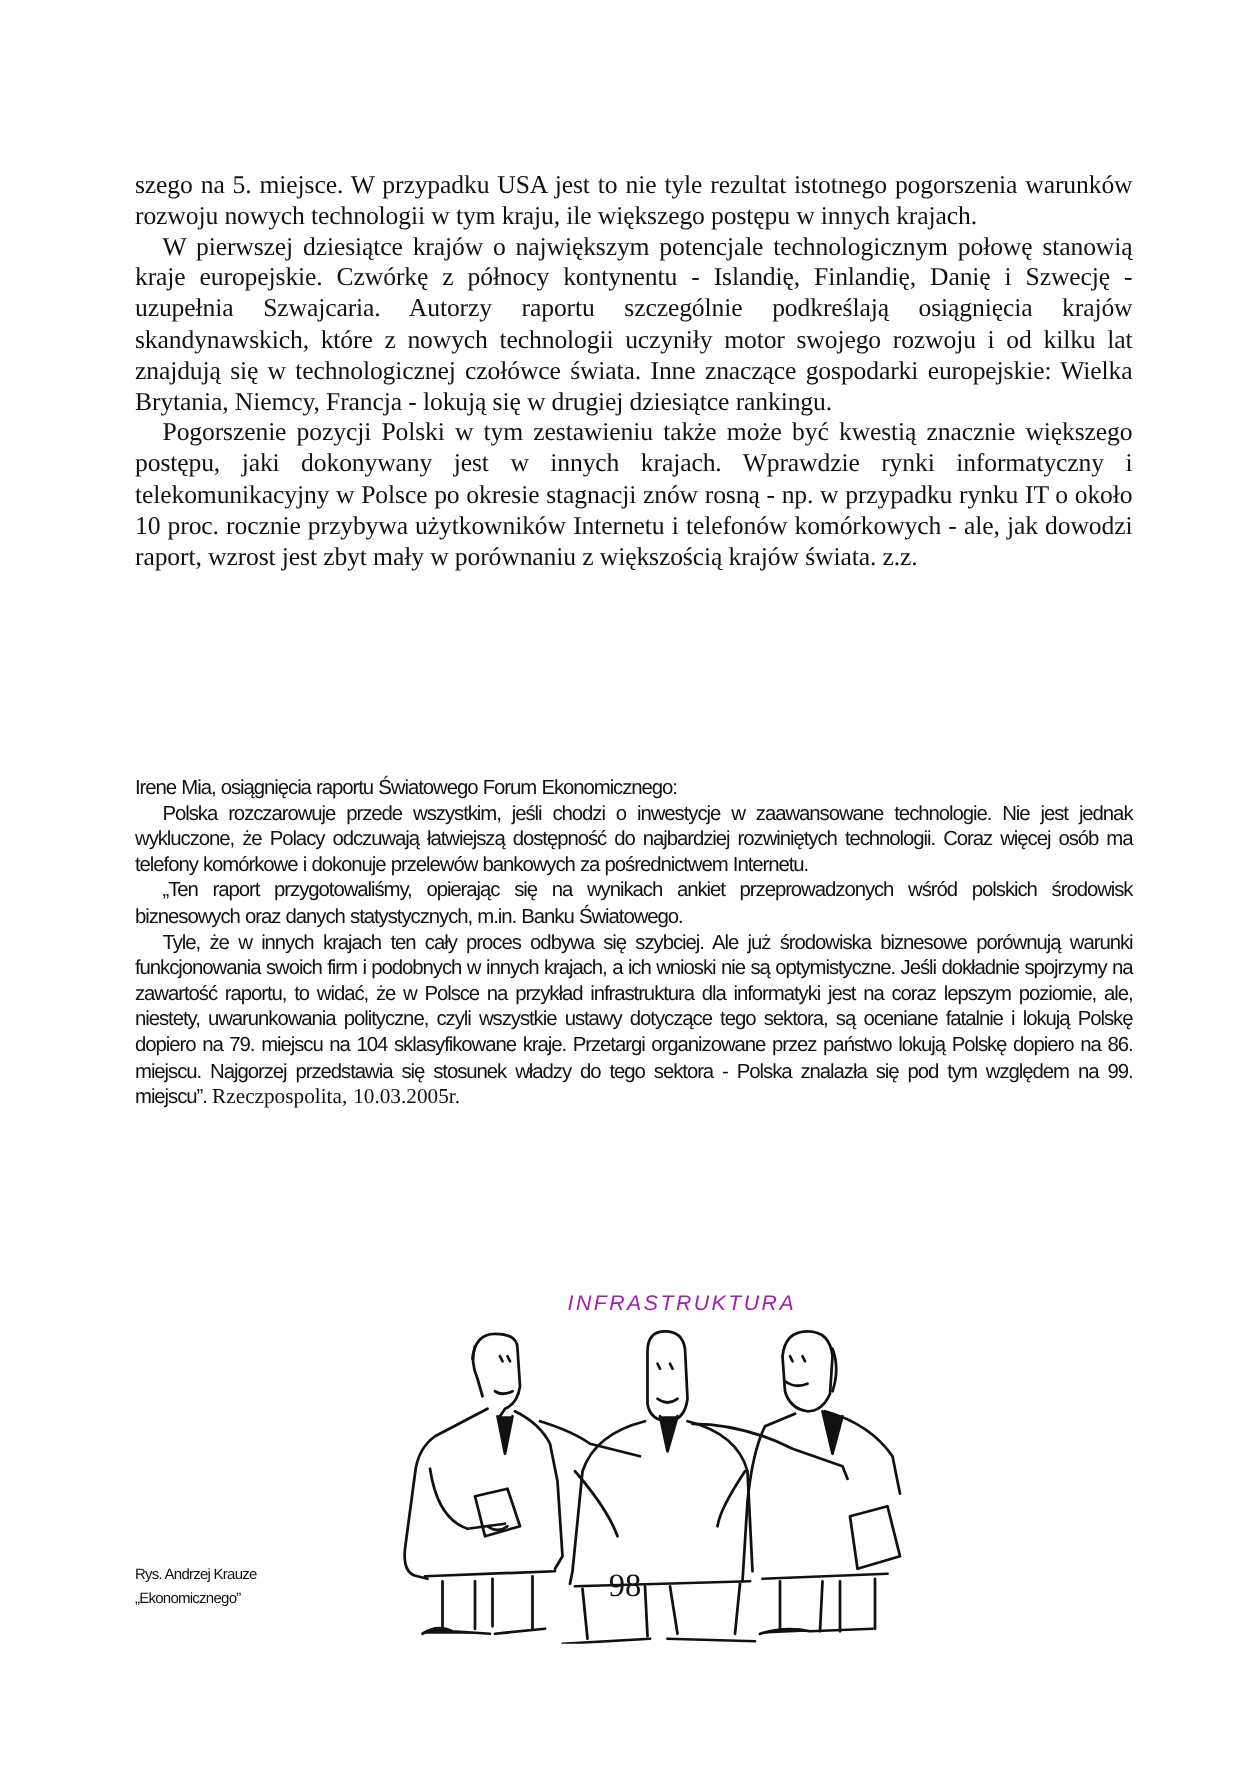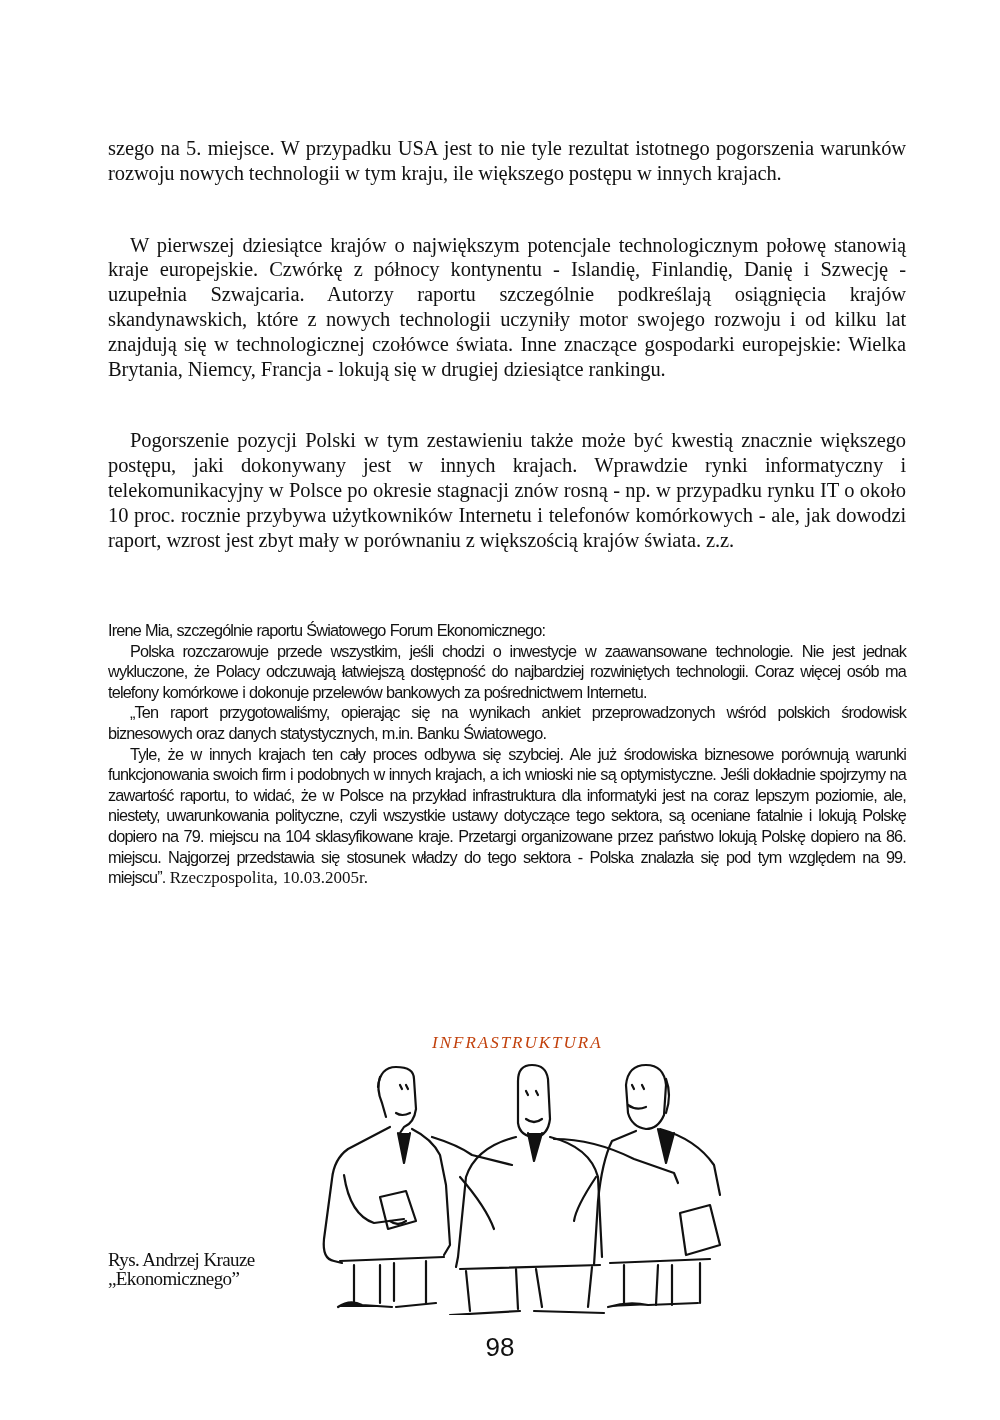--- a/index.html
+++ b/index.html
@@ -23,21 +23,20 @@
       font-size: 20.5px;
       line-height: 24.8px;
       text-align: justify;
       letter-spacing: -0.1px;
     }
     .serif-block p {
       margin: 0;
     }
     .serif-block p.indent {
       text-indent: 22px;
-      margin-top: 47px;
     }
     .sans-block {
       position: absolute;
       left: 108px;
       top: 620px;
       width: 798px;
       font-family: "Liberation Sans", "DejaVu Sans", sans-serif;
       font-size: 16.3px;
       line-height: 20.6px;
       text-align: justify;
@@ -61,63 +60,63 @@
     }
     .cartoon {
       position: absolute;
       left: 320px;
       top: 1025px;
       width: 405px;
       height: 290px;
     }
     .cartoon-title {
       position: absolute;
-      left: 112px;
+      left: 134px;
       top: 8px;
-      font-family: Liberation Serif, serif;
+      font-family: Liberation Sans, sans-serif;
       font-size: 17px;
       letter-spacing: 2px;
       font-style: italic;
-      color: #c2410c;
+      color: #a21caf;
     }
     .cartoon svg {
       position: absolute;
       left: 0;
       top: 0;
     }
     .caption {
       position: absolute;
       left: 108px;
       top: 1250px;
-      font-family: Liberation Serif, serif;
-      font-size: 19px;
+      font-family: Liberation Sans, sans-serif;
+      font-size: 12px;
       line-height: 19px;
       letter-spacing: -0.6px;
     }
     .page-number {
       position: absolute;
       left: 0;
       width: 1000px;
-      top: 1332px;
+      top: 1254px;
       text-align: center;
-      font-family: Liberation Sans, sans-serif;
+      font-family: Liberation Serif, serif;
       font-size: 26px;
     }
   </style>
 </head>
 <body>
 
 <div class="serif-block">
   <p>szego na 5. miejsce. W przypadku USA jest to nie tyle rezultat istotnego pogorsze­nia warunków rozwoju nowych technologii w tym kraju, ile większego postępu w innych krajach.</p>
   <p class="indent">W pierwszej dziesiątce krajów o największym potencjale technologicznym po­łowę stanowią kraje europejskie. Czwórkę z północy kontynentu - Islandię, Finlan­dię, Danię i Szwecję - uzupełnia Szwajcaria. Autorzy raportu szczególnie podkre­ślają osiągnięcia krajów skandynawskich, które z nowych technologii uczyniły motor swojego rozwoju i od kilku lat znajdują się w technologicznej czołówce świata. Inne znaczące gospodarki europejskie: Wielka Brytania, Niemcy, Francja - lokują się w drugiej dziesiątce rankingu.</p>
   <p class="indent">Pogorszenie pozycji Polski w tym zestawieniu także może być kwestią znacznie większego postępu, jaki dokonywany jest w innych krajach. Wprawdzie rynki in­formatyczny i telekomunikacyjny w Polsce po okresie stagnacji znów rosną - np. w przypadku rynku IT o około 10 proc. rocznie przybywa użytkowników Internetu i telefonów komórkowych - ale, jak dowodzi raport, wzrost jest zbyt mały w porów­naniu z większością krajów świata. z.z.</p>
 </div>
 
 <div class="sans-block">
-  <p><span class="author">Irene Mia,</span><span> szczególnie raportu Światowego Forum Ekonomicznego:</span></p>
+  <p><span class="author">Irene Mia,</span><span> osiągnięcia raportu Światowego Forum Ekonomicznego:</span></p>
   <p class="indent">Polska rozczarowuje przede wszystkim, jeśli chodzi o inwestycje w zaawansowane technologie. Nie jest jednak wykluczone, że Polacy odczuwają łatwiejszą dostępność do najbardziej rozwiniętych technologii. Coraz więcej osób ma telefony komórkowe i dokonuje przelewów bankowych za pośrednictwem Internetu.</p>
   <p class="indent">„Ten raport przygotowaliśmy, opierając się na wynikach ankiet przeprowadzonych wśród polskich środowisk biznesowych oraz danych statystycznych, m.in. Banku Światowego.</p>
   <p class="indent"><span>Tyle, że w innych krajach ten cały proces odbywa się szybciej. Ale już środowiska biznesowe po­równują warunki funkcjonowania swoich firm i podobnych w innych krajach, a ich wnioski nie są opty­mistyczne. Jeśli dokładnie spojrzymy na zawartość raportu, to widać, że w Polsce na przykład infra­struktura dla informatyki jest na coraz lepszym poziomie, ale, niestety, uwarunkowania polityczne, czyli wszystkie ustawy dotyczące tego sektora, są oceniane fatalnie i lokują Polskę dopiero na 79. miejscu na 104 sklasyfikowane kraje. Przetargi organizowane przez państwo lokują Polskę dopiero na 86. miejscu. Najgorzej przedstawia się stosunek władzy do tego sektora - Polska znalazła się pod tym względem na 99. miejscu”. </span><span class="source">Rzeczpospolita, 10.03.2005r.</span></p>
 </div>
 
 <div class="cartoon">
   <svg width="405" height="290" viewBox="0 0 405 290">
     <g fill="none" stroke="#111" stroke-width="2.2" stroke-linecap="round" stroke-linejoin="round">
 
       <path d="M58 62 q2 -20 18 -20 q18 0 18 12 l2 30 q-2 14 -12 18 l-4 6"></path>

